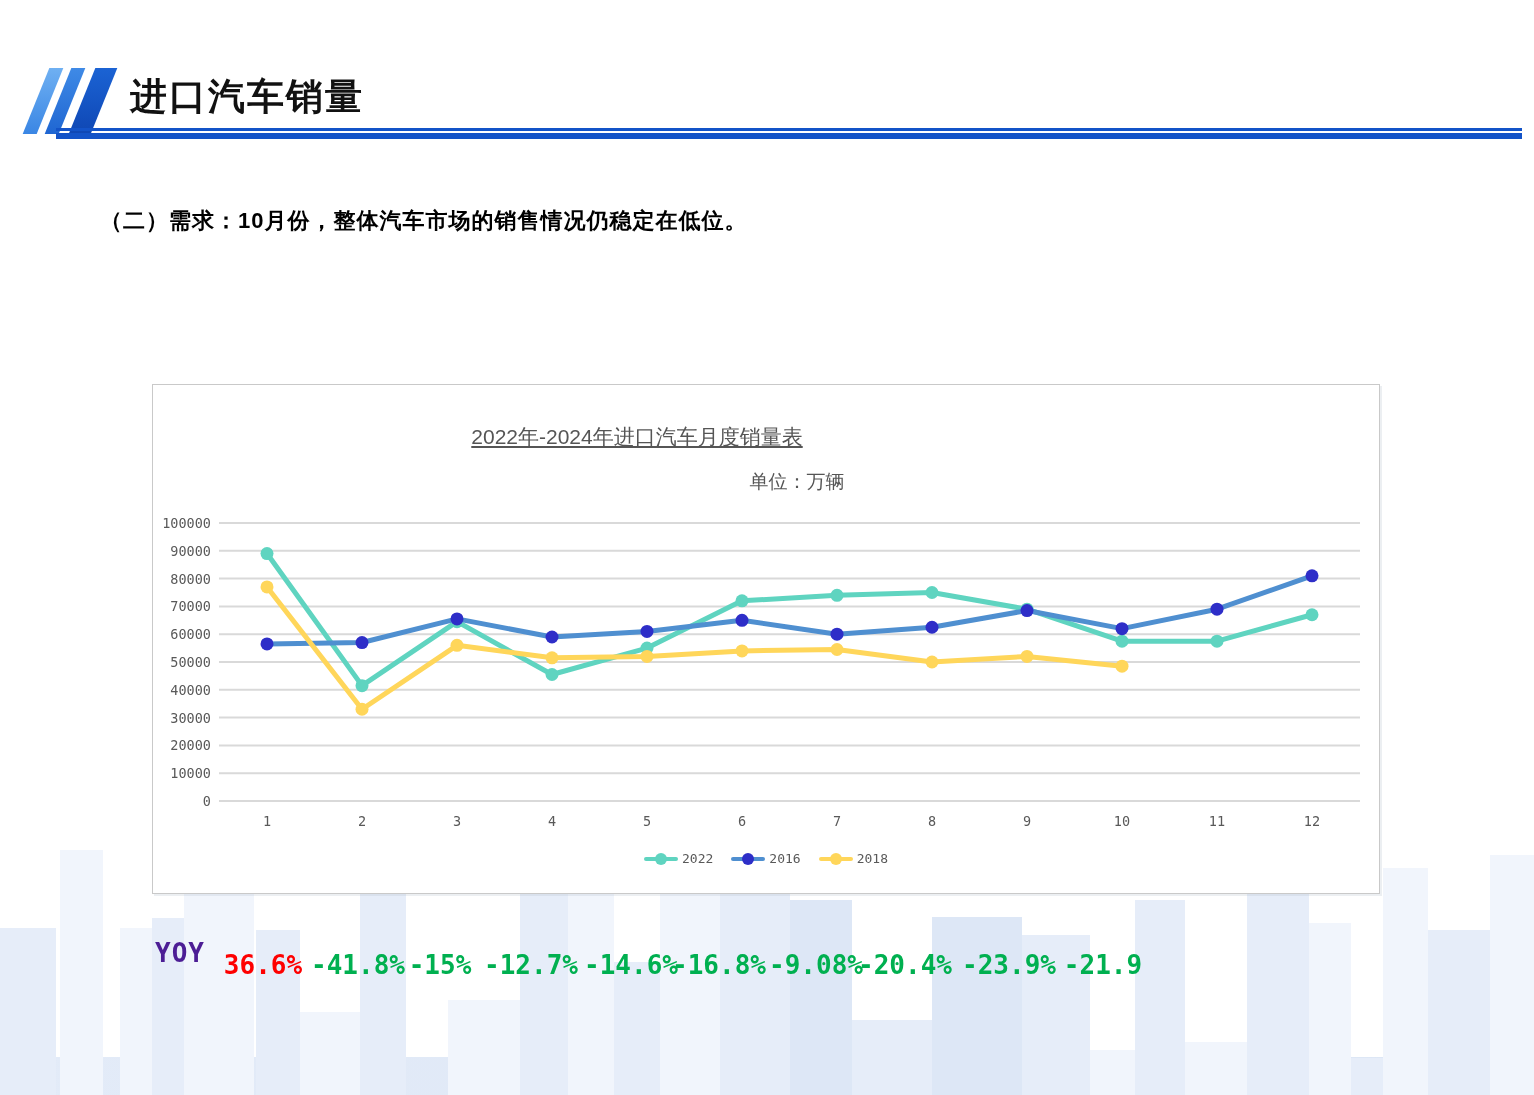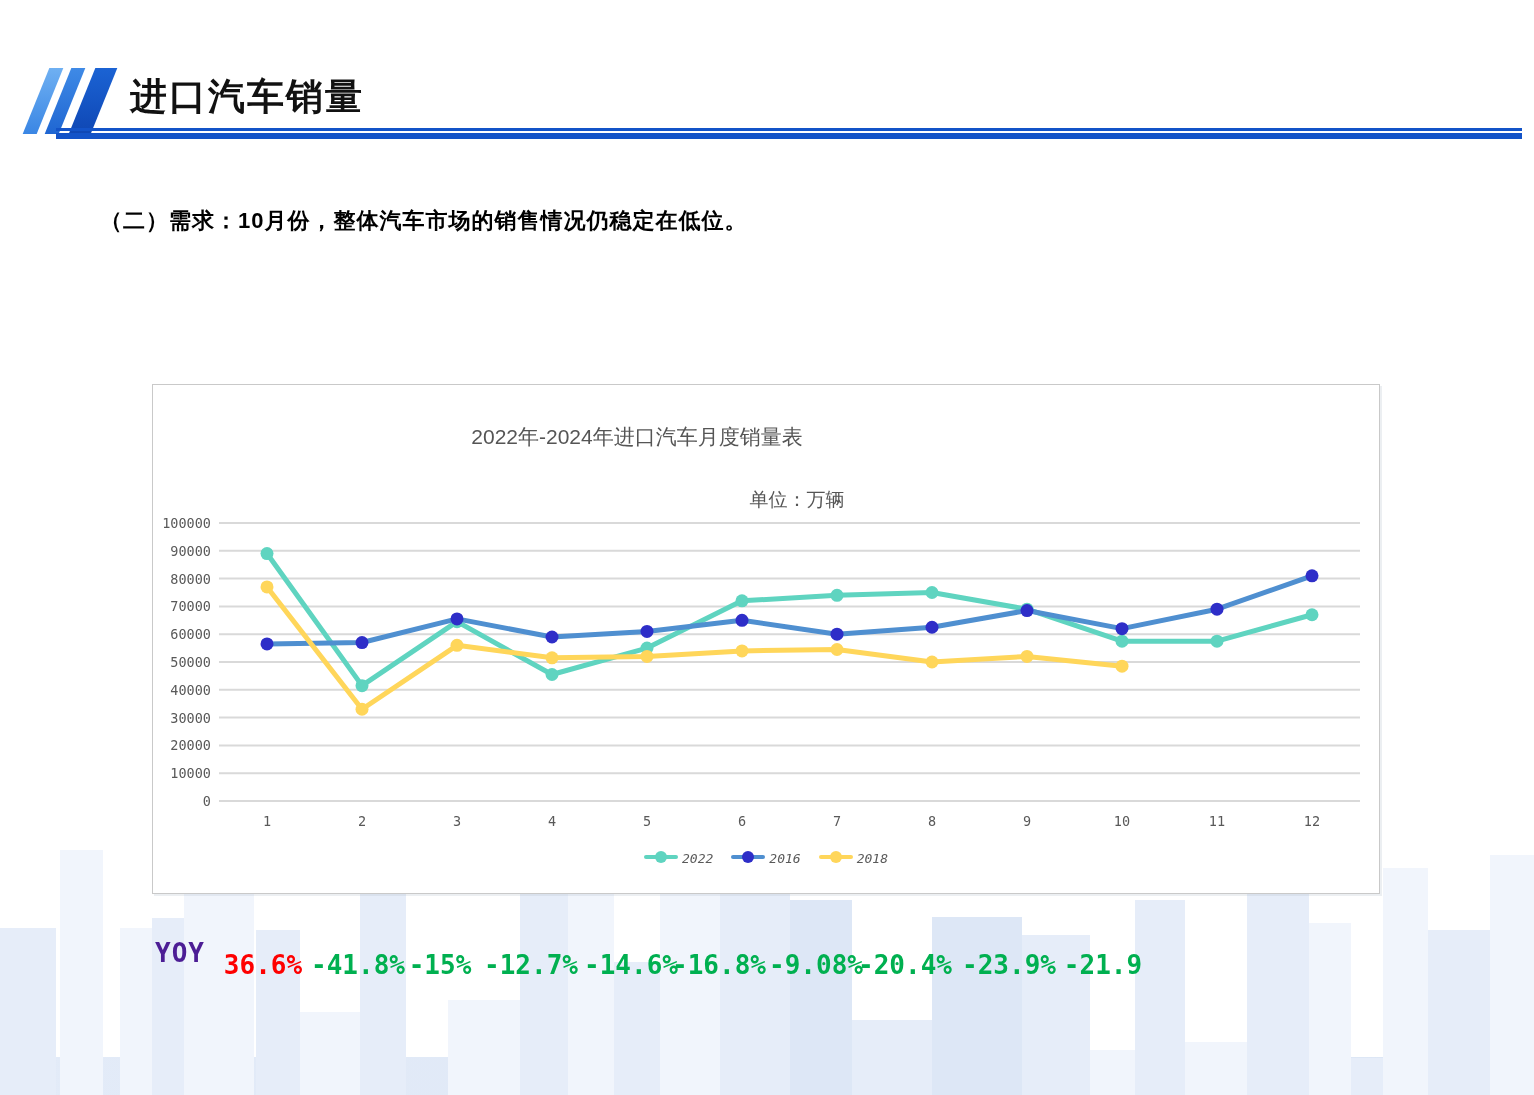--- a/index.html
+++ b/index.html
@@ -40,32 +40,32 @@
   }
 
   
   .chart-panel {
     position:absolute; left:152px; top:384px; width:1228px; height:510px;
     background:#ffffff; border:1px solid #c9c9c9; z-index:1;
     box-shadow:2px 2px 0 rgba(180,190,205,.25);
   }
   .chart-title {
     position:absolute; left:484px; top:38px; transform:translateX(-50%);
-    font-size:21px; color:#555555; white-space:nowrap;
+    font-size:21px; color:#555555; white-space:nowrap;text-decoration:underline;
   }
   .chart-subtitle {
     position:absolute; left:644px; top:84px; transform:translateX(-50%);
-    font-size:19px; color:#555555; white-space:nowrap;margin-top:18px;
+    font-size:19px; color:#555555; white-space:nowrap;
   }
   #chart-svg { position:absolute; left:0; top:0; }
   .chart-legend {
     position:absolute; left:0; top:466px; width:100%;
     display:flex; justify-content:center; align-items:center; gap:18px;
   }
-  .legend-item { display:flex; align-items:flex-start; gap:4px;font-style:italic; }
+  .legend-item { display:flex; align-items:center; gap:4px; }
   .legend-swatch { position:relative; width:34px; height:12px; }
   .legend-swatch .ln { position:absolute; left:0; right:0; top:4px; height:4px; border-radius:2px; }
   .legend-swatch .dt { position:absolute; left:11px; top:0; width:12px; height:12px; border-radius:50%; }
   .legend-label { font-family:"DejaVu Sans Mono", monospace; font-size:13px; color:#595959; }
 
   
   .yoy-row {
     position:absolute; left:0; top:938px; width:100%; height:40px; z-index:2;
     font-family:"DejaVu Sans Mono", monospace; font-weight:bold; font-size:26px;
   }

